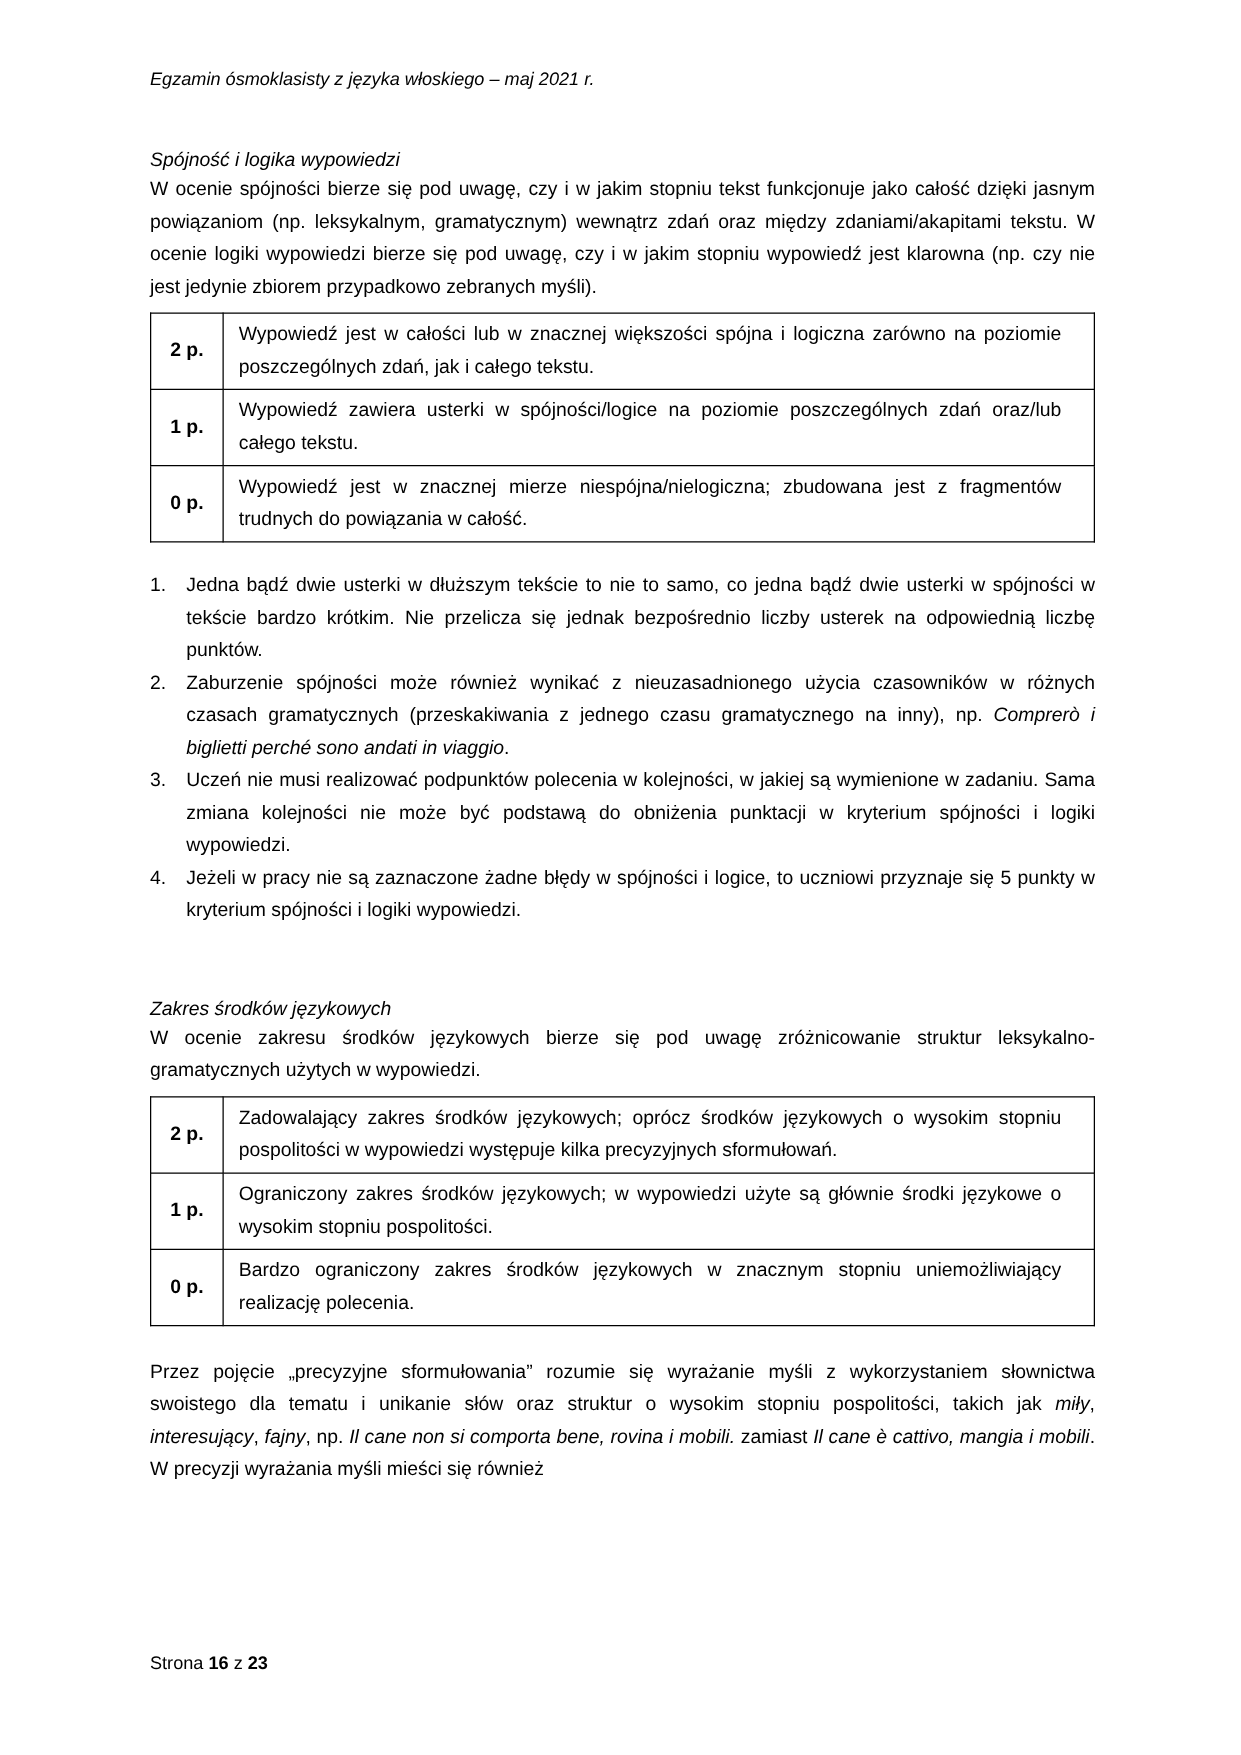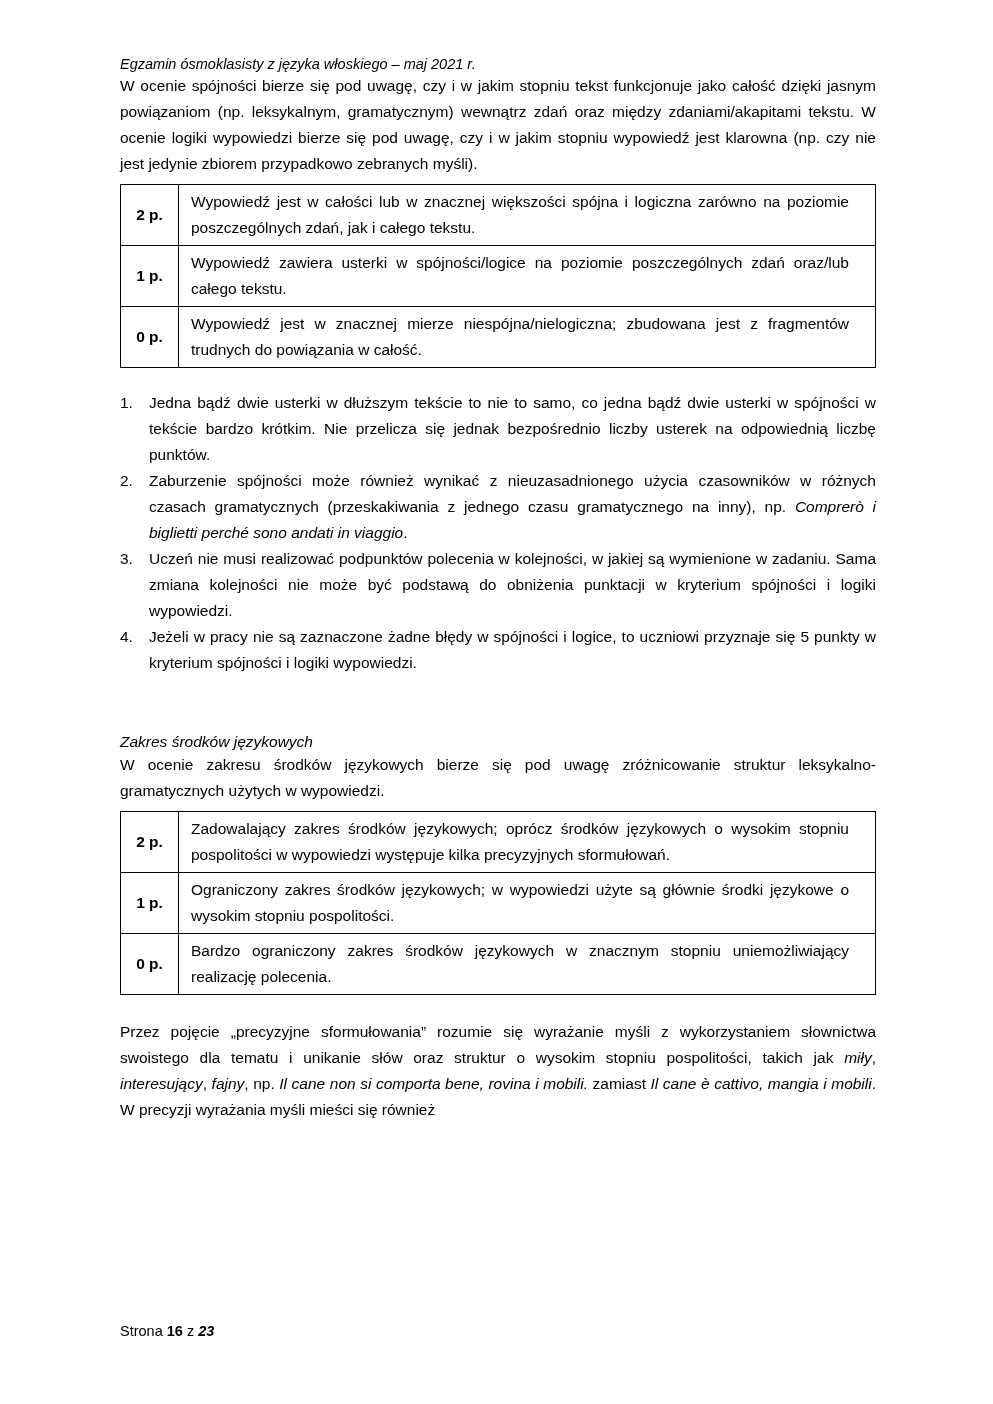--- a/index.html
+++ b/index.html
@@ -82,20 +82,21 @@
     line-height: 18px;
   }
 </style>
 </head>
 <body>
 
 <div class="page">
 
   <div class="running-header">Egzamin ósmoklasisty z języka włoskiego – maj 2021 r.</div>
 
+  <div class="section-heading heading-1">Spójność i logika wypowiedzi</div>
 
   <p class="body-par par-1">W ocenie spójności bierze się pod uwagę, czy i w jakim stopniu tekst funkcjonuje jako całość dzięki jasnym powiązaniom (np. leksykalnym, gramatycznym) wewnątrz zdań oraz między zdaniami/akapitami tekstu. W ocenie logiki wypowiedzi bierze się pod uwagę, czy i w jakim stopniu wypowiedź jest klarowna (np. czy nie jest jedynie zbiorem przypadkowo zebranych myśli).</p>
 
   <table class="rubric">
     <tbody>
       <tr>
         <td class="points-cell">2 p.</td>
         <td class="desc-cell">Wypowiedź jest w całości lub w znacznej większości spójna i logiczna zarówno na poziomie poszczególnych zdań, jak i całego tekstu.</td>
       </tr>
       <tr>
@@ -144,15 +145,15 @@
       </tr>
       <tr>
         <td class="points-cell">0 p.</td>
         <td class="desc-cell">Bardzo ograniczony zakres środków językowych w znacznym stopniu uniemożliwiający realizację polecenia.</td>
       </tr>
     </tbody>
   </table>
 
   <p class="body-par par-3"><span>Przez pojęcie „precyzyjne sformułowania” rozumie się wyrażanie myśli z wykorzystaniem słownictwa swoistego dla tematu i unikanie słów oraz struktur o wysokim stopniu pospolitości, takich jak </span><span style="font-style: italic;">miły</span><span>, </span><span style="font-style: italic;">interesujący</span><span>, </span><span style="font-style: italic;">fajny</span><span>, np. </span><span style="font-style: italic;">Il cane non si comporta bene, rovina i mobili.</span><span> zamiast </span><span style="font-style: italic;">Il cane è cattivo, mangia i mobili</span><span>. W precyzji wyrażania myśli mieści się również</span></p>
 
-  <div class="page-footer"><span>Strona </span><span style="font-weight: bold;">16</span><span> z </span><span style="font-weight: bold; font-style: italic;">23</span></div>
+  <div class="page-footer"><span>Strona </span><span style="font-weight: bold;">16</span><span> z </span><span style="font-weight: bold;">23</span></div>
 
 </div>
 
 </body></html>

